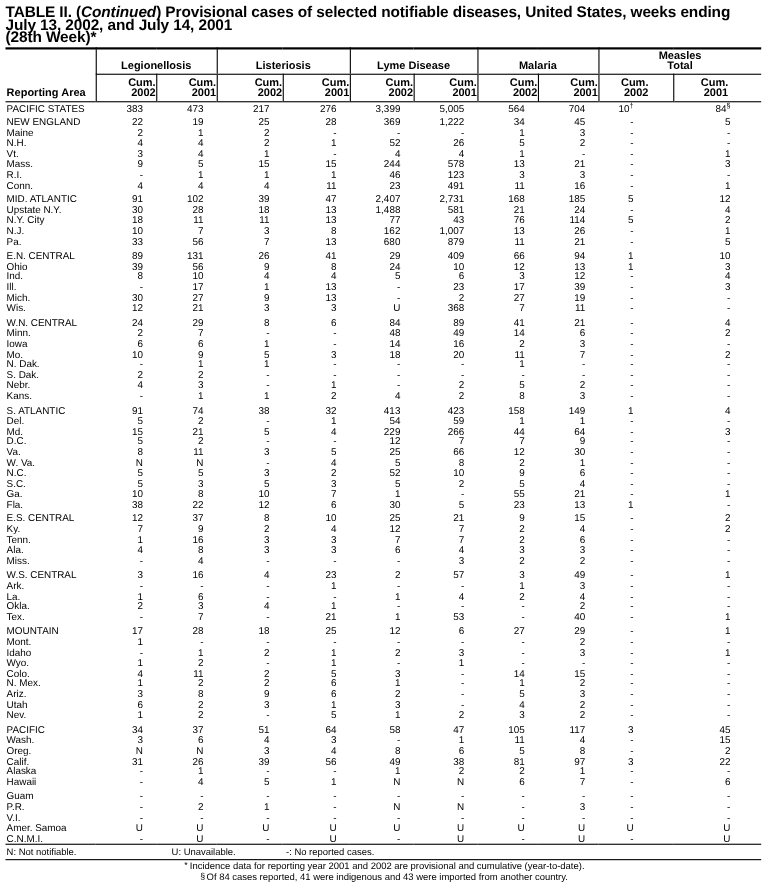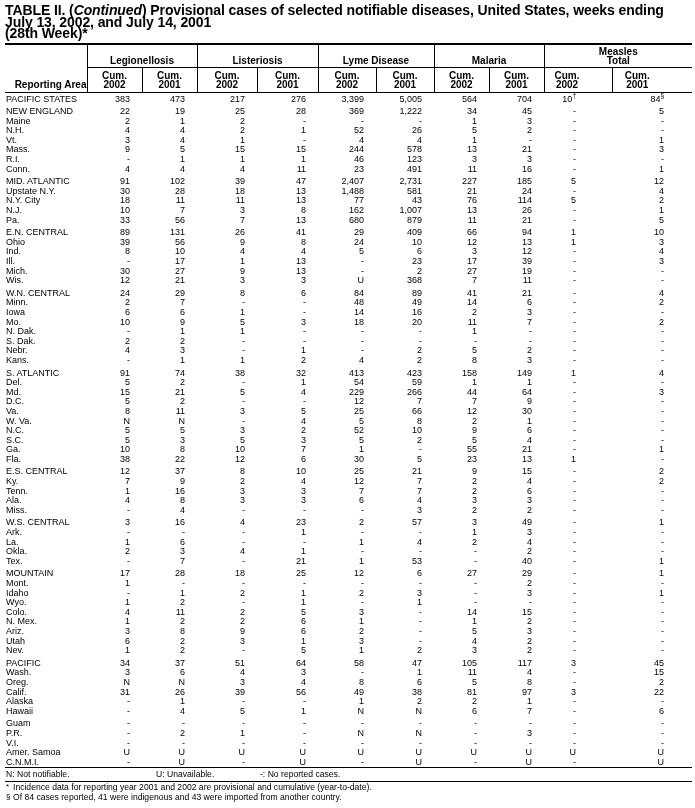--- a/index.html
+++ b/index.html
@@ -3,38 +3,38 @@
 <meta charset="utf-8">
 <style>
   html,body{margin:0;padding:0;background:#fff;}
   body{width:695px;height:808px;font-family:"Liberation Sans","DejaVu Sans",sans-serif;color:#000;overflow:hidden;}
   .page{padding:5px 4px 0 5px;}
   .title{font-size:14px;font-weight:bold;line-height:11.5px;letter-spacing:-0.1px;width:688px;}
   .title .it{font-style:italic;}
   table{border-collapse:collapse;table-layout:fixed;width:687px;margin-top:3px;border-top:2px solid #000;border-bottom:1px solid #000;}
   thead{border-bottom:1px solid #000;}
   th{font-weight:bold;font-size:10px;margin:0;padding:0;}
-  th.area-h{vertical-align:bottom;text-align:right;padding:0 0 2px 1px;}
+  th.area-h{vertical-align:bottom;text-align:left;padding:0 0 2px 1px;}
   th.gh{border-left:1px solid #000;border-bottom:1px solid #000;vertical-align:bottom;text-align:center;white-space:pre-line;line-height:9.5px;padding:2px 0 1px 0;}
-  th.sh{border-left:1px solid #000;text-align:center;vertical-align:middle;line-height:9.5px;padding:3px 0 2px 0;}
+  th.sh{border-left:1px solid #000;text-align:right;vertical-align:middle;line-height:9.5px;padding:3px 0 2px 0;}
   th.sh.m1{padding-right:22px;}
   th.sh.m2{padding-right:30px;}
   tbody td{font-size:9px;line-height:9.6px;height:9.6px;padding:0;white-space:nowrap;}
   td.area{text-align:left;padding-left:1px;}
   td.num{text-align:right;padding-right:12px;}
   td.num.c9{padding-right:36px;}
   td.num.c10{padding-right:28px;}
   tr.gap td{height:3px;}
   tbody tr.first td{padding-top:2px;}
   sup{font-size:6.5px;vertical-align:super;line-height:0;}
   .legend{width:686px;border-bottom:1px solid #000;font-size:8.6px;line-height:10px;padding:1px 0 2px 1px;}
   .leg-item{display:inline-block;}
   .leg-item.w1{width:102px;}
   .leg-item.w2{width:104px;padding-left:48px;}
-  .notes{font-size:8.6px;line-height:10px;padding-left:1px;}
+  .notes{font-size:8.6px;line-height:10px;padding-left:1px;text-align:center;}
   .note{white-space:nowrap;}
   .note .sym{display:inline-block;min-width:7px;font-size:8px;vertical-align:top;}
 </style>
 </head>
 <body>
 
 <div class="page">
   <div class="title"><span>TABLE II. (</span><span class="it">Continued</span><span>) Provisional cases of selected notifiable diseases, United States, weeks ending July 13, 2002, and July 14, 2001</span><br><span>(28th Week)*</span></div>
 
   <table>
@@ -216,21 +216,21 @@
           <td colspan="11"></td>
         </tr>
         <tr>
           <td class="area">MID. ATLANTIC</td>
           <td class="num c1">91</td>
           <td class="num c2">102</td>
           <td class="num c3">39</td>
           <td class="num c4">47</td>
           <td class="num c5">2,407</td>
           <td class="num c6">2,731</td>
-          <td class="num c7">227</td>
+          <td class="num c7">168</td>
           <td class="num c8">185</td>
           <td class="num c9">5</td>
           <td class="num c10">12</td>
         </tr>
         <tr>
           <td class="area">Upstate N.Y.</td>
           <td class="num c1">30</td>
           <td class="num c2">28</td>
           <td class="num c3">18</td>
           <td class="num c4">13</td>

